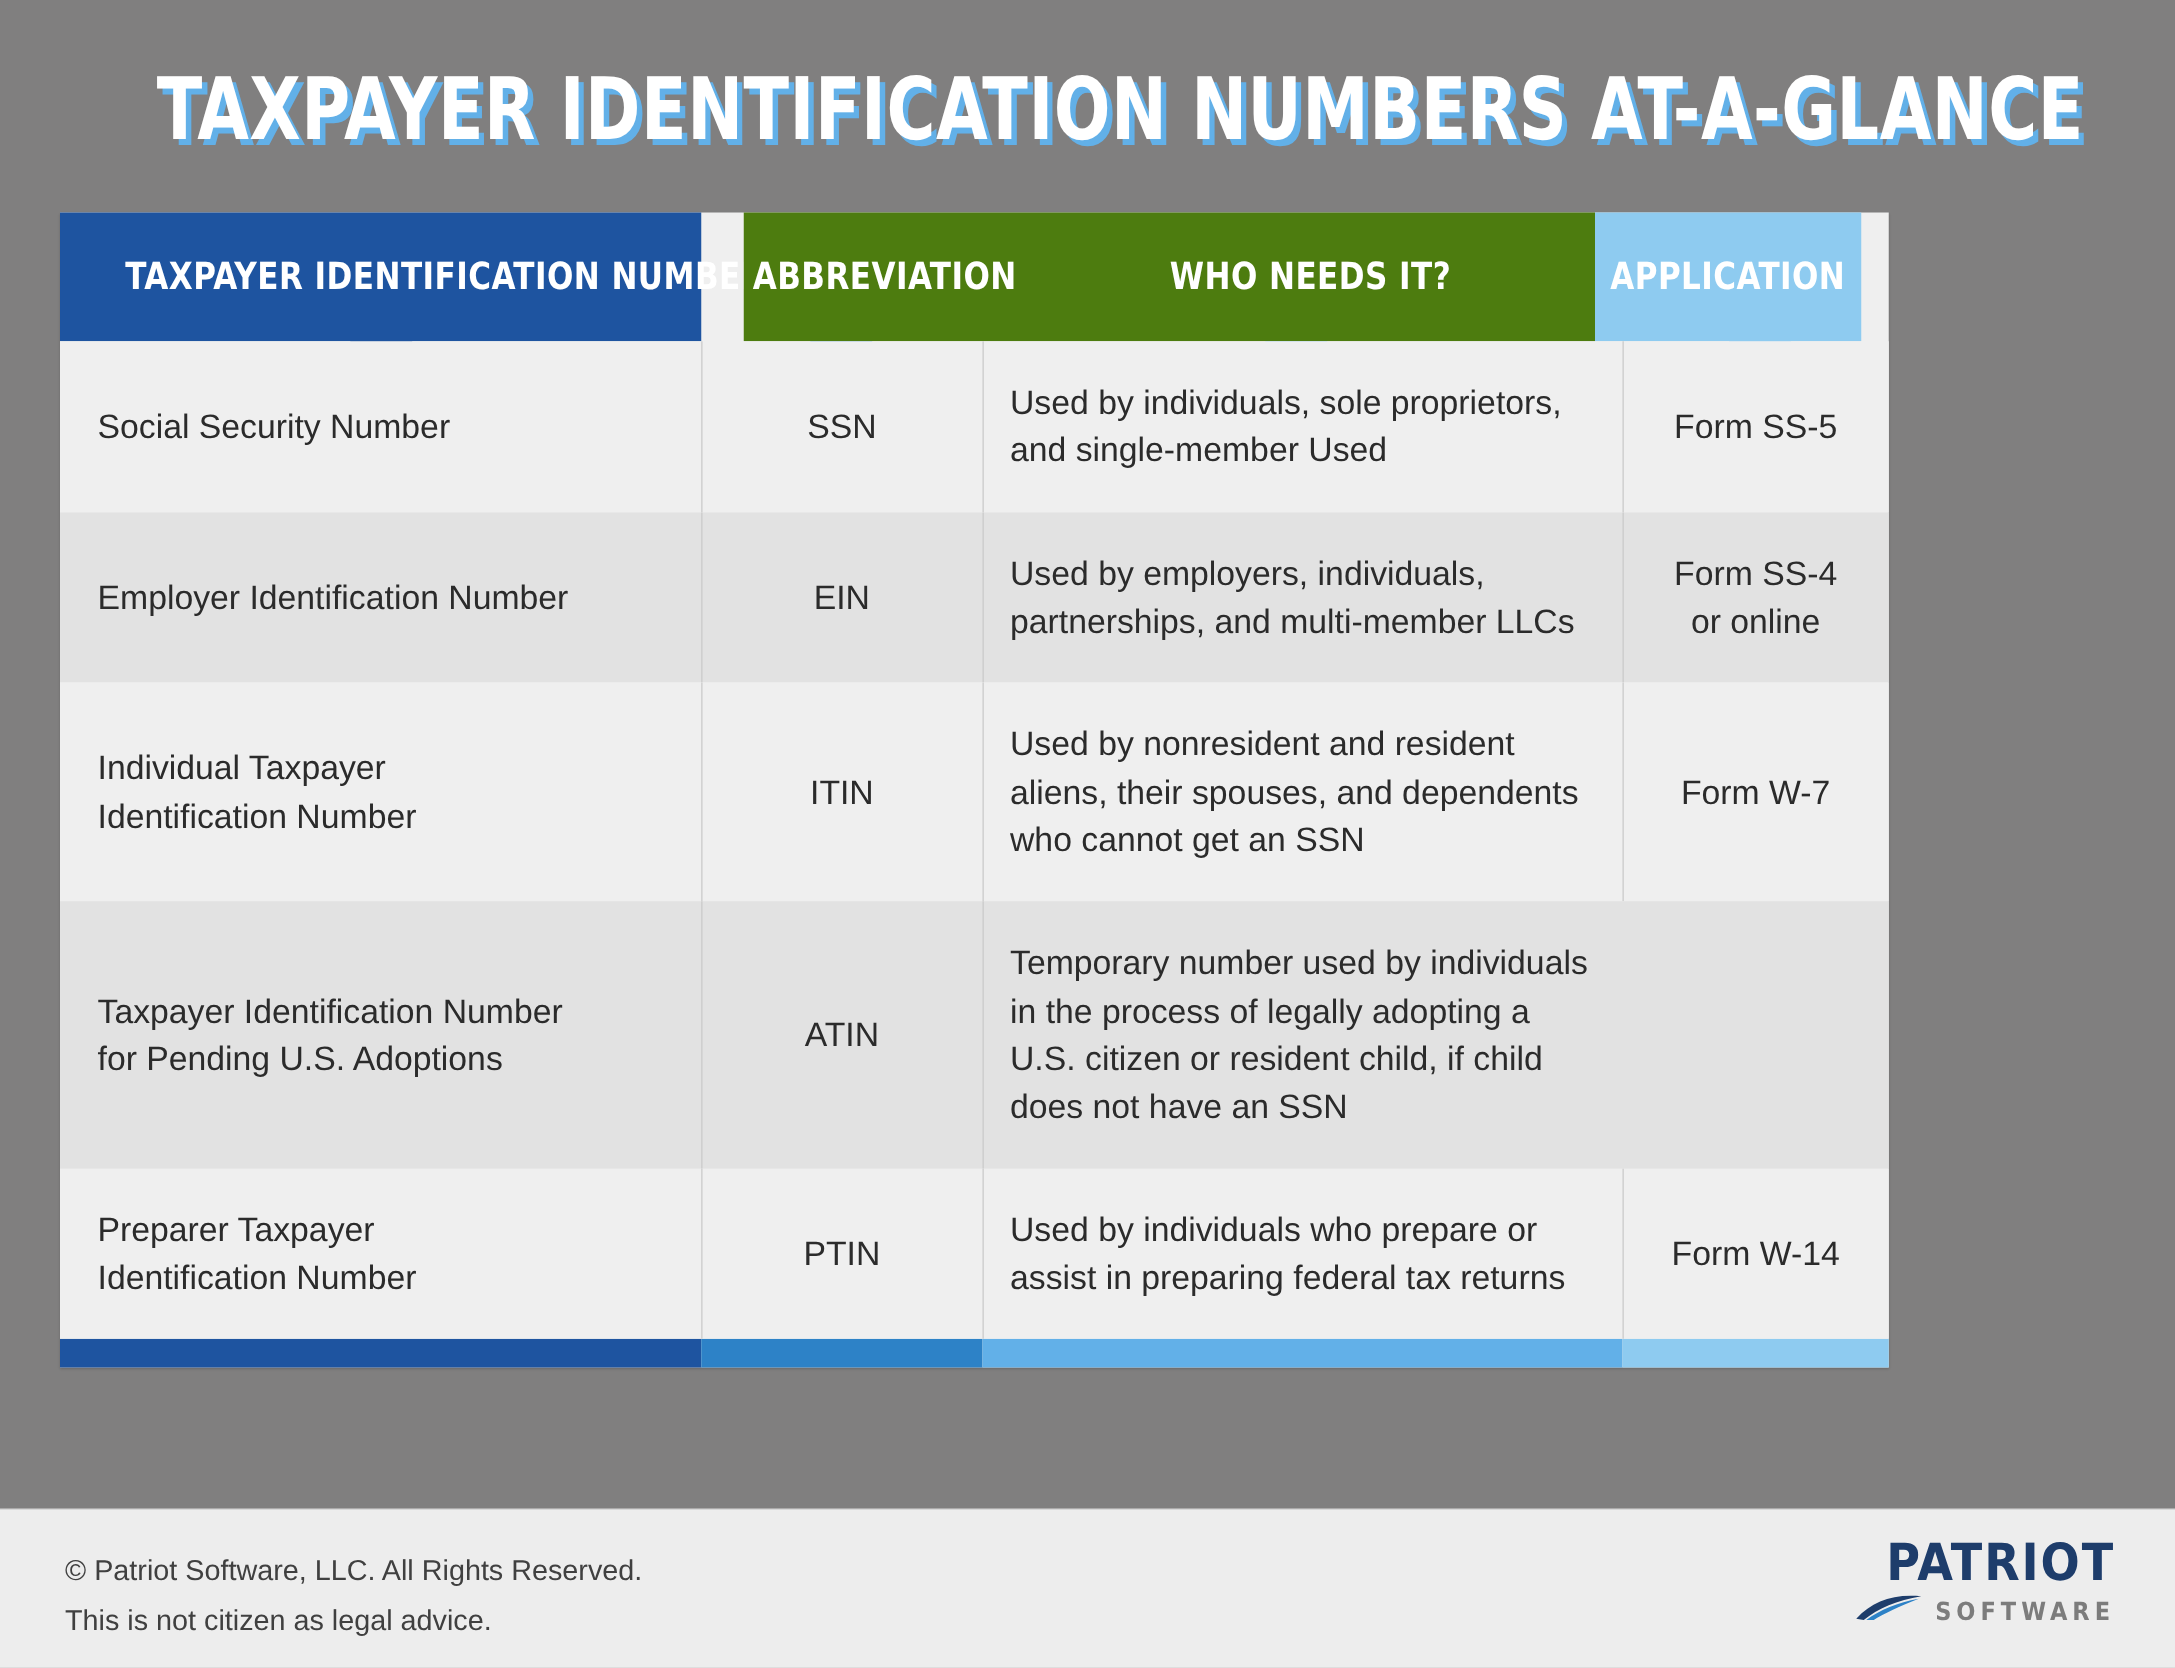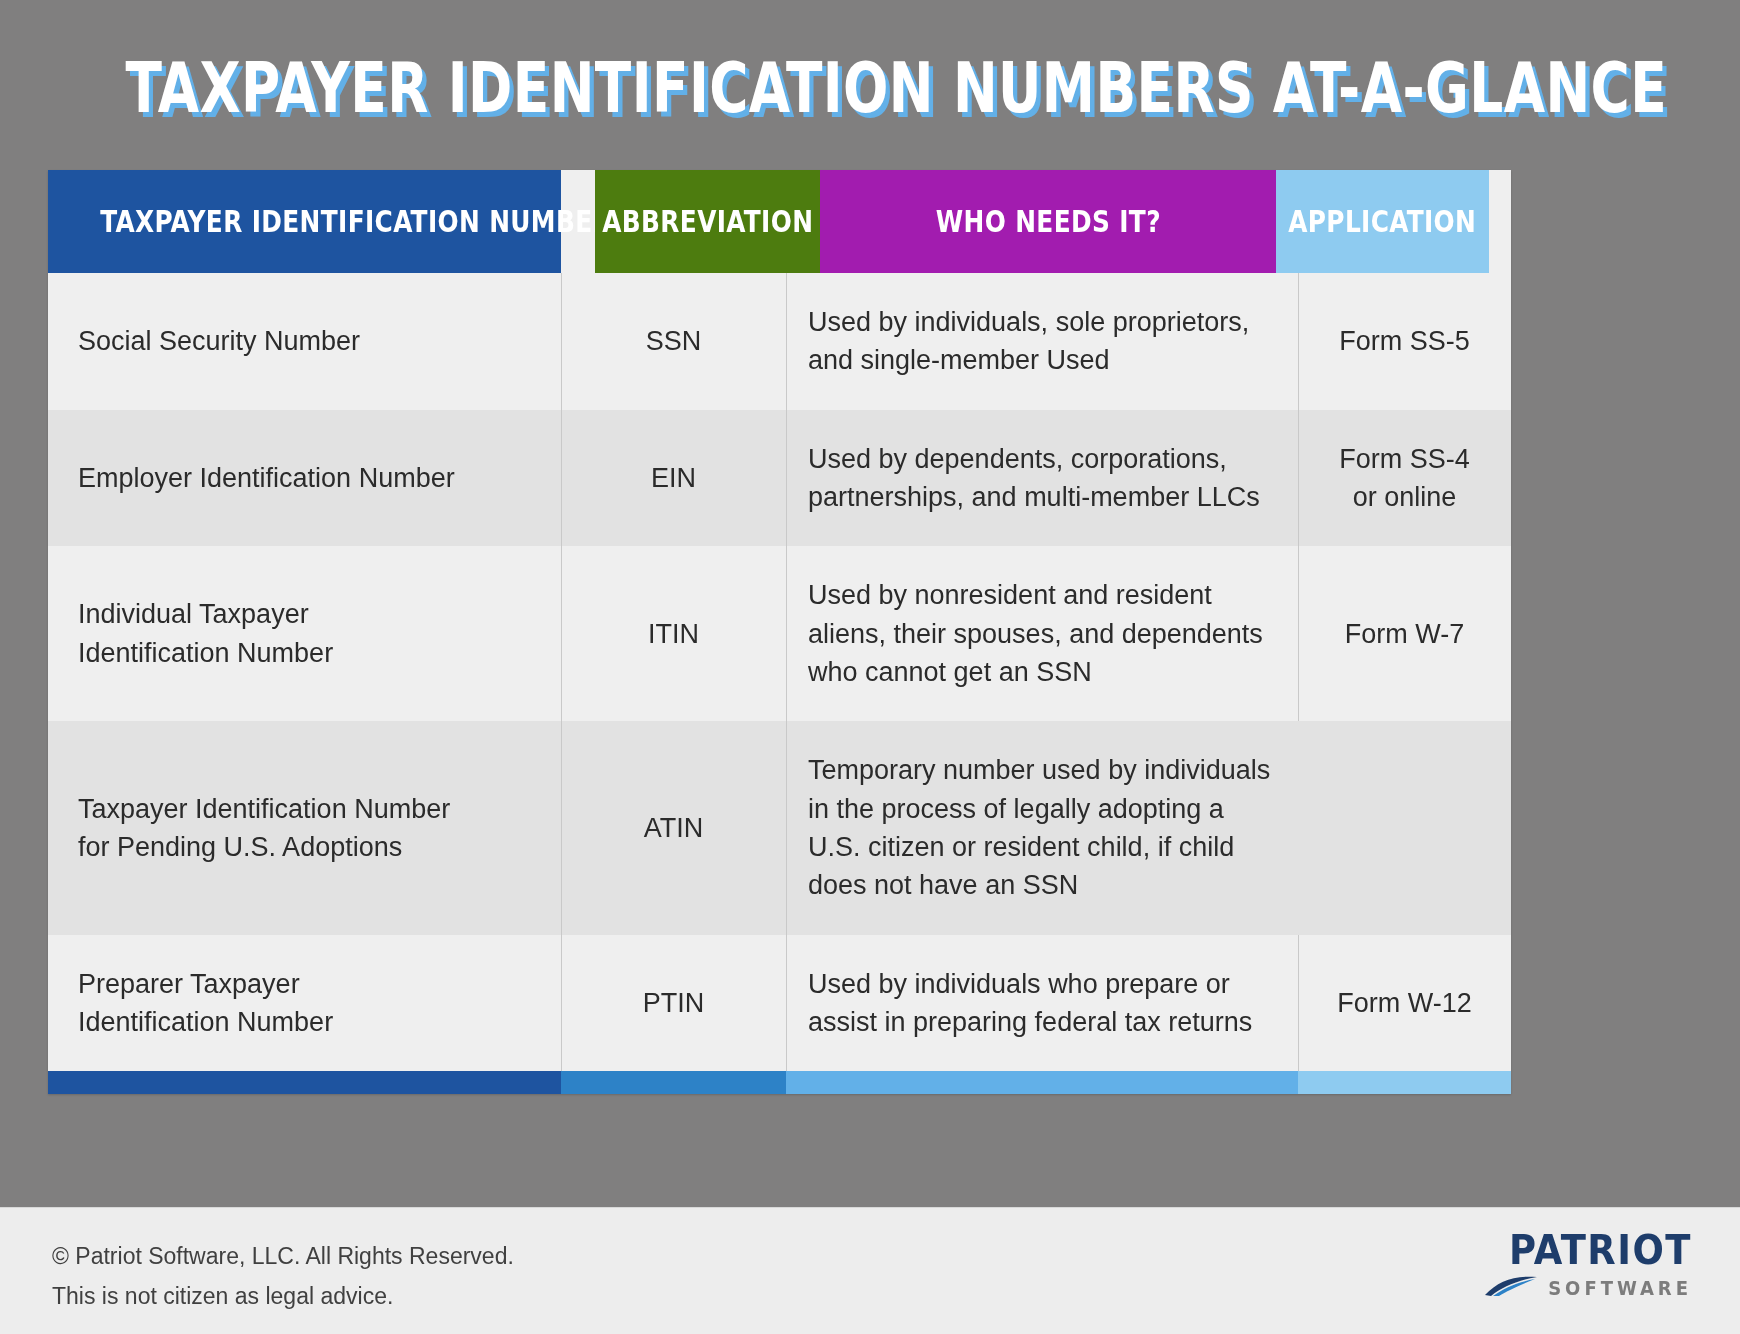--- a/index.html
+++ b/index.html
@@ -70,21 +70,21 @@
     font-weight: bold;
     font-size: 30px;
     color: #ffffff;
     text-transform: uppercase;
     letter-spacing: 0.4px;
     transform: scaleX(0.92);
     white-space: nowrap;
   }
   .th.c0 { width: 513px; background: #1e54a0; justify-content: flex-start; padding-left: 30px; }
   .th.c1 { width: 225px; background: #4d7c0f; margin-left: 34px; }
-  .th.c2 { width: 456px; background: #a21caf; }
+  .th.c2 { width: 456px; background: #4d7c0f; }
   .th.c3 { width: 213px; background: #8ecbf0; }
 
   .notch {
     position: absolute;
     top: 103px;
     width: 0;
     height: 0;
     border-left: 25px solid transparent;
     border-right: 25px solid transparent;
   }
@@ -254,21 +254,21 @@
           <div class="td c0">
             <span class="cell-text">
               <span class="ln">Employer Identification Number</span>
             </span>
           </div>
           <div class="td c1">
             <span class="cell-text">EIN</span>
           </div>
           <div class="td c2">
             <span class="cell-text">
-              <span class="ln">Used by dependents, corporations,</span>
+              <span class="ln">Used by employers, individuals,</span>
               <span class="ln">partnerships, and multi-member LLCs</span>
             </span>
           </div>
           <div class="td c3">
             <span class="cell-text">
               <span class="ln">Form SS-4</span>
               <span class="ln">or online</span>
             </span>
           </div>
         </div>
@@ -325,21 +325,21 @@
             <span class="cell-text">PTIN</span>
           </div>
           <div class="td c2">
             <span class="cell-text">
               <span class="ln">Used by individuals who prepare or</span>
               <span class="ln">assist in preparing federal tax returns</span>
             </span>
           </div>
           <div class="td c3">
             <span class="cell-text">
-              <span class="ln">Form W-12</span>
+              <span class="ln">Form W-14</span>
             </span>
           </div>
         </div>
       </div>
 
     <div class="bottom-bar">
       <div class="bb c0"></div>
       <div class="bb c1"></div>
       <div class="bb c2"></div>
       <div class="bb c3"></div>

